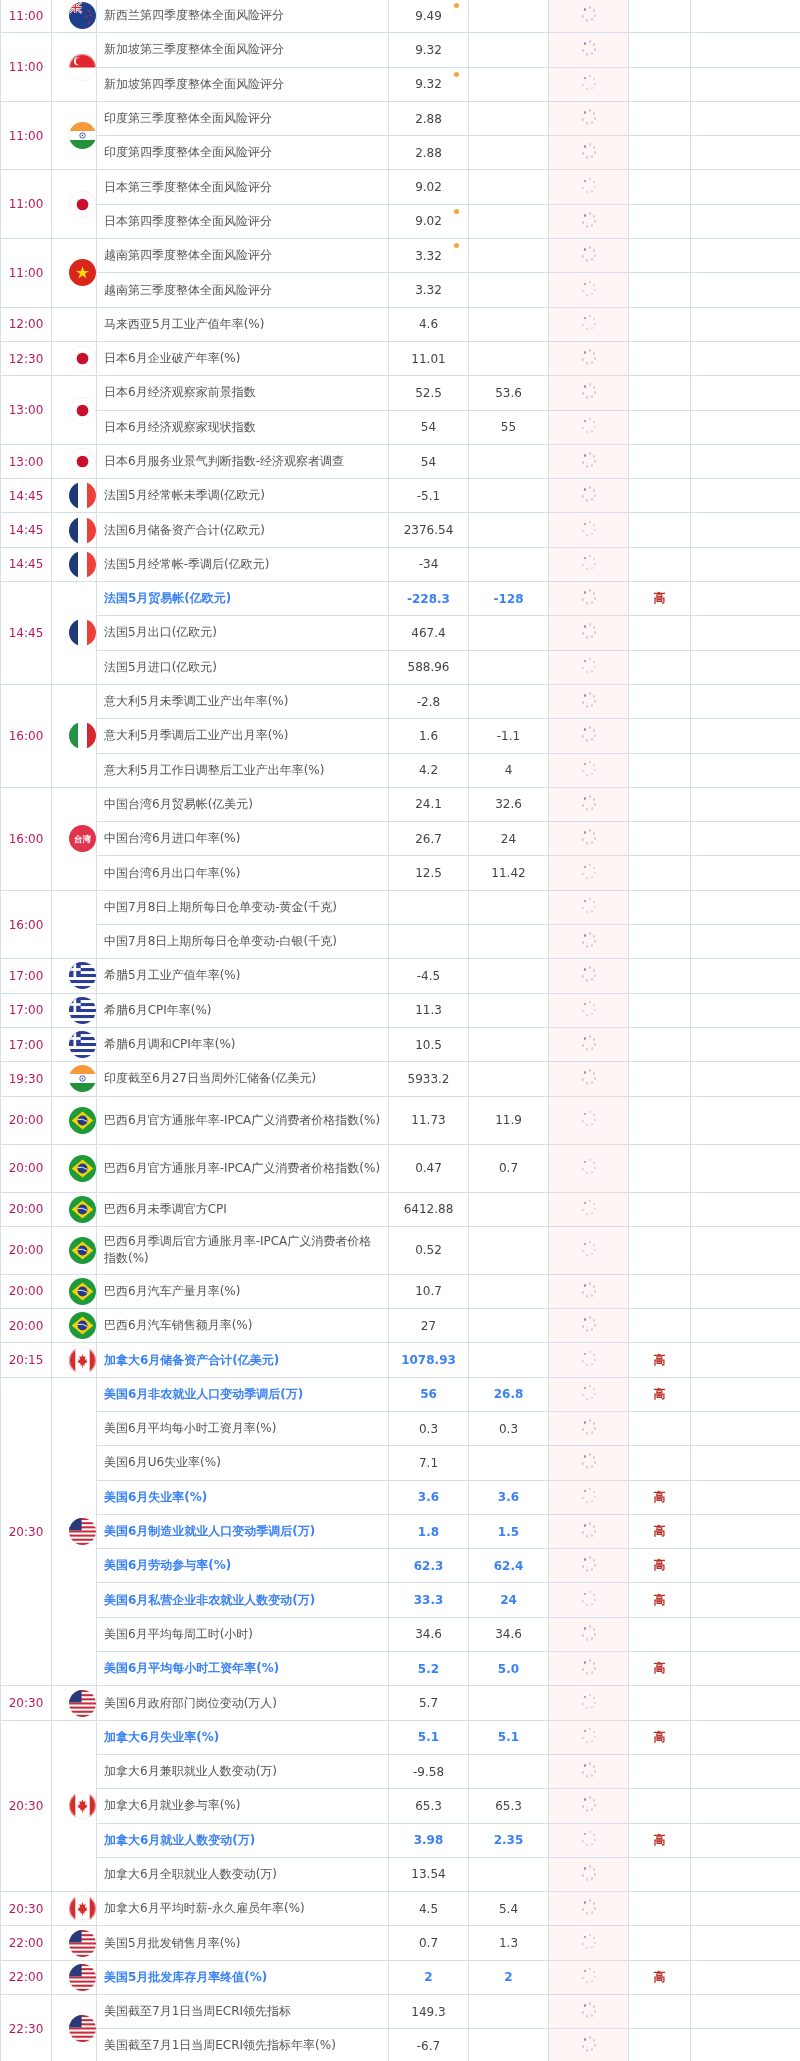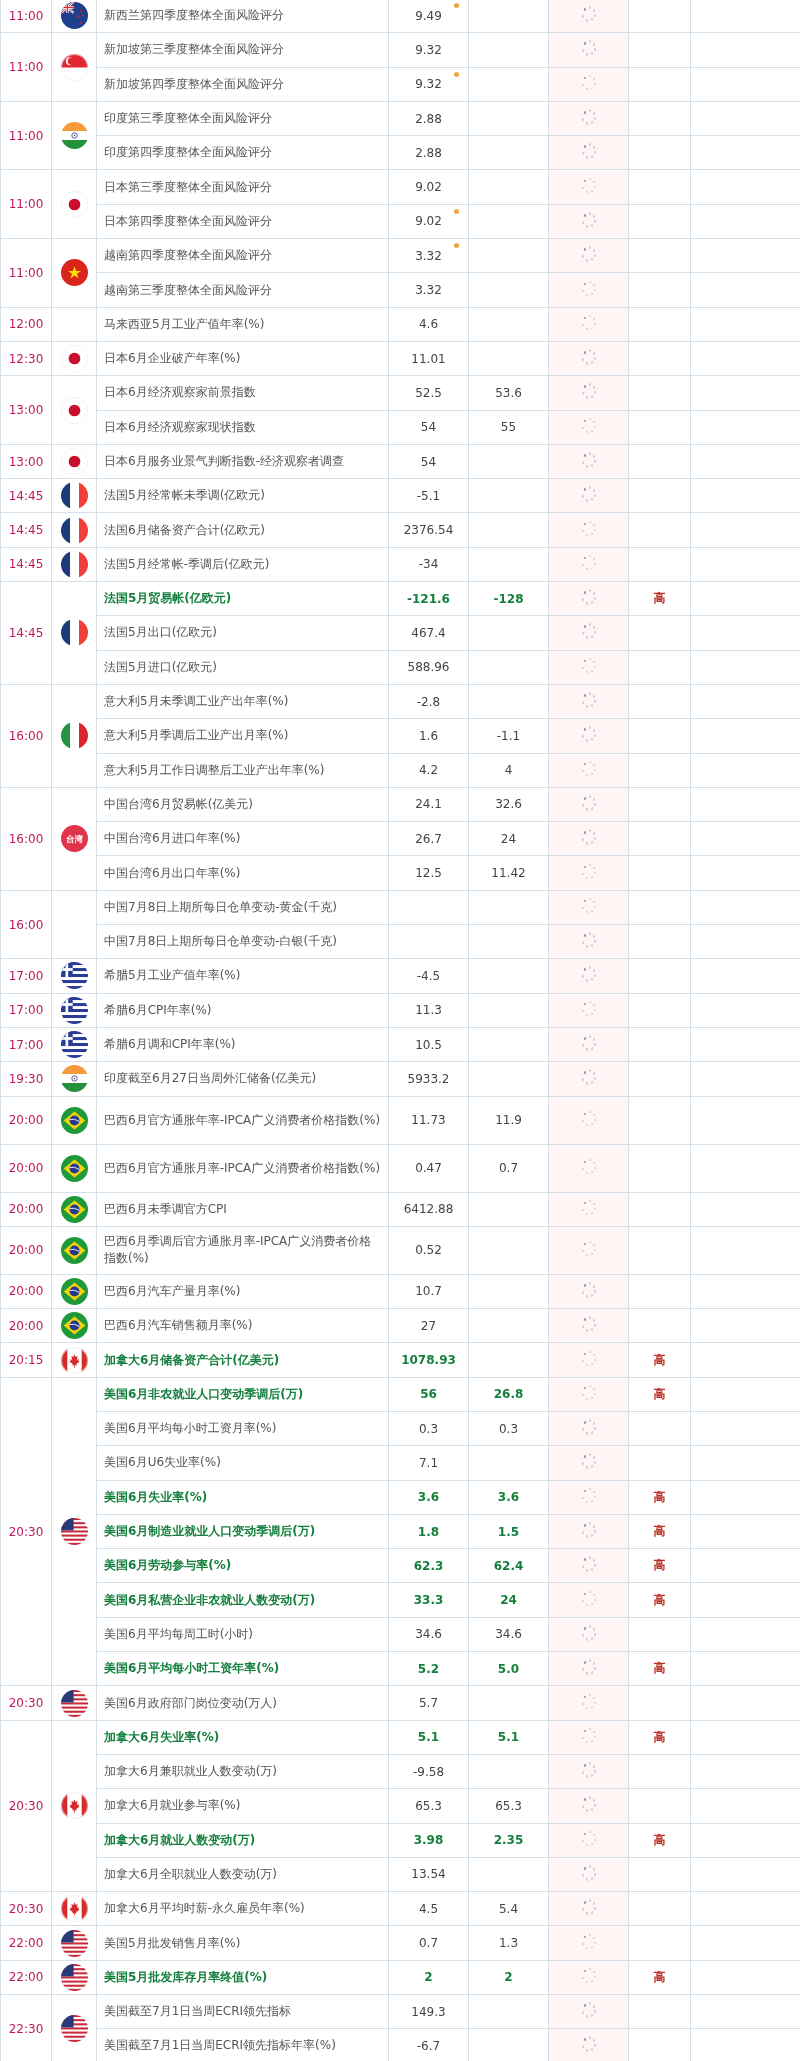--- a/index.html
+++ b/index.html
@@ -4,28 +4,28 @@
 <style>
   * { box-sizing: border-box; margin: 0; padding: 0; }
   html, body { width: 800px; background: #ffffff; }
   body { font-family: "DejaVu Sans", "Liberation Sans", sans-serif; color: #333; overflow: hidden; height: 2061px; }
   table.cal { width: 800px; border-collapse: collapse; table-layout: fixed; margin-top: -2px; }
   table.cal td { border: 1px solid #d4dfea; font-size: 12px; vertical-align: middle; }
   col.c-time { width: 51px; } col.c-flag { width: 45px; } col.c-event { width: 292px; }
   col.c-prev { width: 80px; } col.c-fc { width: 80px; } col.c-act { width: 80px; }
   col.c-imp { width: 62px; } col.c-rem { width: 110px; }
   td.time { text-align: center; font-size: 12.5px; color: #be185d; background: #fff; }
-  td.flag { text-align: center; background: #fff; }
+  td.flag { text-align: right; background: #fff; }
   td.event { padding: 0 7px; height: 34.3px; line-height: 17px; color: #555; font-size: 11.5px; }
   td.event.tall { height: 48px; }
   td.num { text-align: center; color: #444; font-size: 12px; position: relative; }
   td.act { background: #fff5f5; text-align: center; }
   td.imp { text-align: center; }
   td.rem { }
-  .hi td.event, .hi td.num { color: #15803d; font-weight: bold; }
+  .hi td.event, .hi td.num { color: #3b82f6; font-weight: bold; }
   .imp-badge { color: #b83226; font-weight: bold; font-size: 12px; }
   .dot { position: absolute; top: 4px; right: 9px; width: 5px; height: 5px; border-radius: 50%; background: #f0a640; }
   .spinner { display: inline-block; width: 16px; height: 16px; position: relative; }
   .spinner i { position: absolute; width: 2.6px; height: 2.6px; border-radius: 50%; background: #c7d3e3; }
   .spinner i:nth-child(1) { left: 3px; top: 2px; background: #8a9ab3; }
   .spinner i:nth-child(2) { left: 8px; top: 0px; }
   .spinner i:nth-child(3) { left: 12px; top: 3px; }
   .spinner i:nth-child(4) { left: 13px; top: 8px; }
   .spinner i:nth-child(5) { left: 10px; top: 12px; }
   .spinner i:nth-child(6) { left: 5px; top: 13px; }
@@ -309,21 +309,21 @@
                   <circle cx="15" cy="15" r="15"></circle>
                 </clipPath>
               </defs>
               <g clip-path="url(#cfr)">
                 <rect width="10" height="30" fill="#1f3a7a"></rect>
                 <rect x="10" width="10" height="30" fill="#fff"></rect>
                 <rect x="20" width="10" height="30" fill="#ee3f3a"></rect>
               </g>
             </svg></span></td>
         <td class="event">法国5月贸易帐(亿欧元)</td>
-        <td class="num"><span>-121.6</span></td>
+        <td class="num"><span>-228.3</span></td>
         <td class="num">-128</td>
         <td class="act"><span class="spinner"><i></i><i></i><i></i><i></i><i></i><i></i><i></i></span></td>
         <td class="imp"><span class="imp-badge">高</span></td>
         <td class="rem"></td>
       </tr>
       <tr>
         <td class="event">法国5月出口(亿欧元)</td>
         <td class="num"><span>467.4</span></td>
         <td class="num"></td>
         <td class="act"><span class="spinner"><i></i><i></i><i></i><i></i><i></i><i></i><i></i></span></td>

